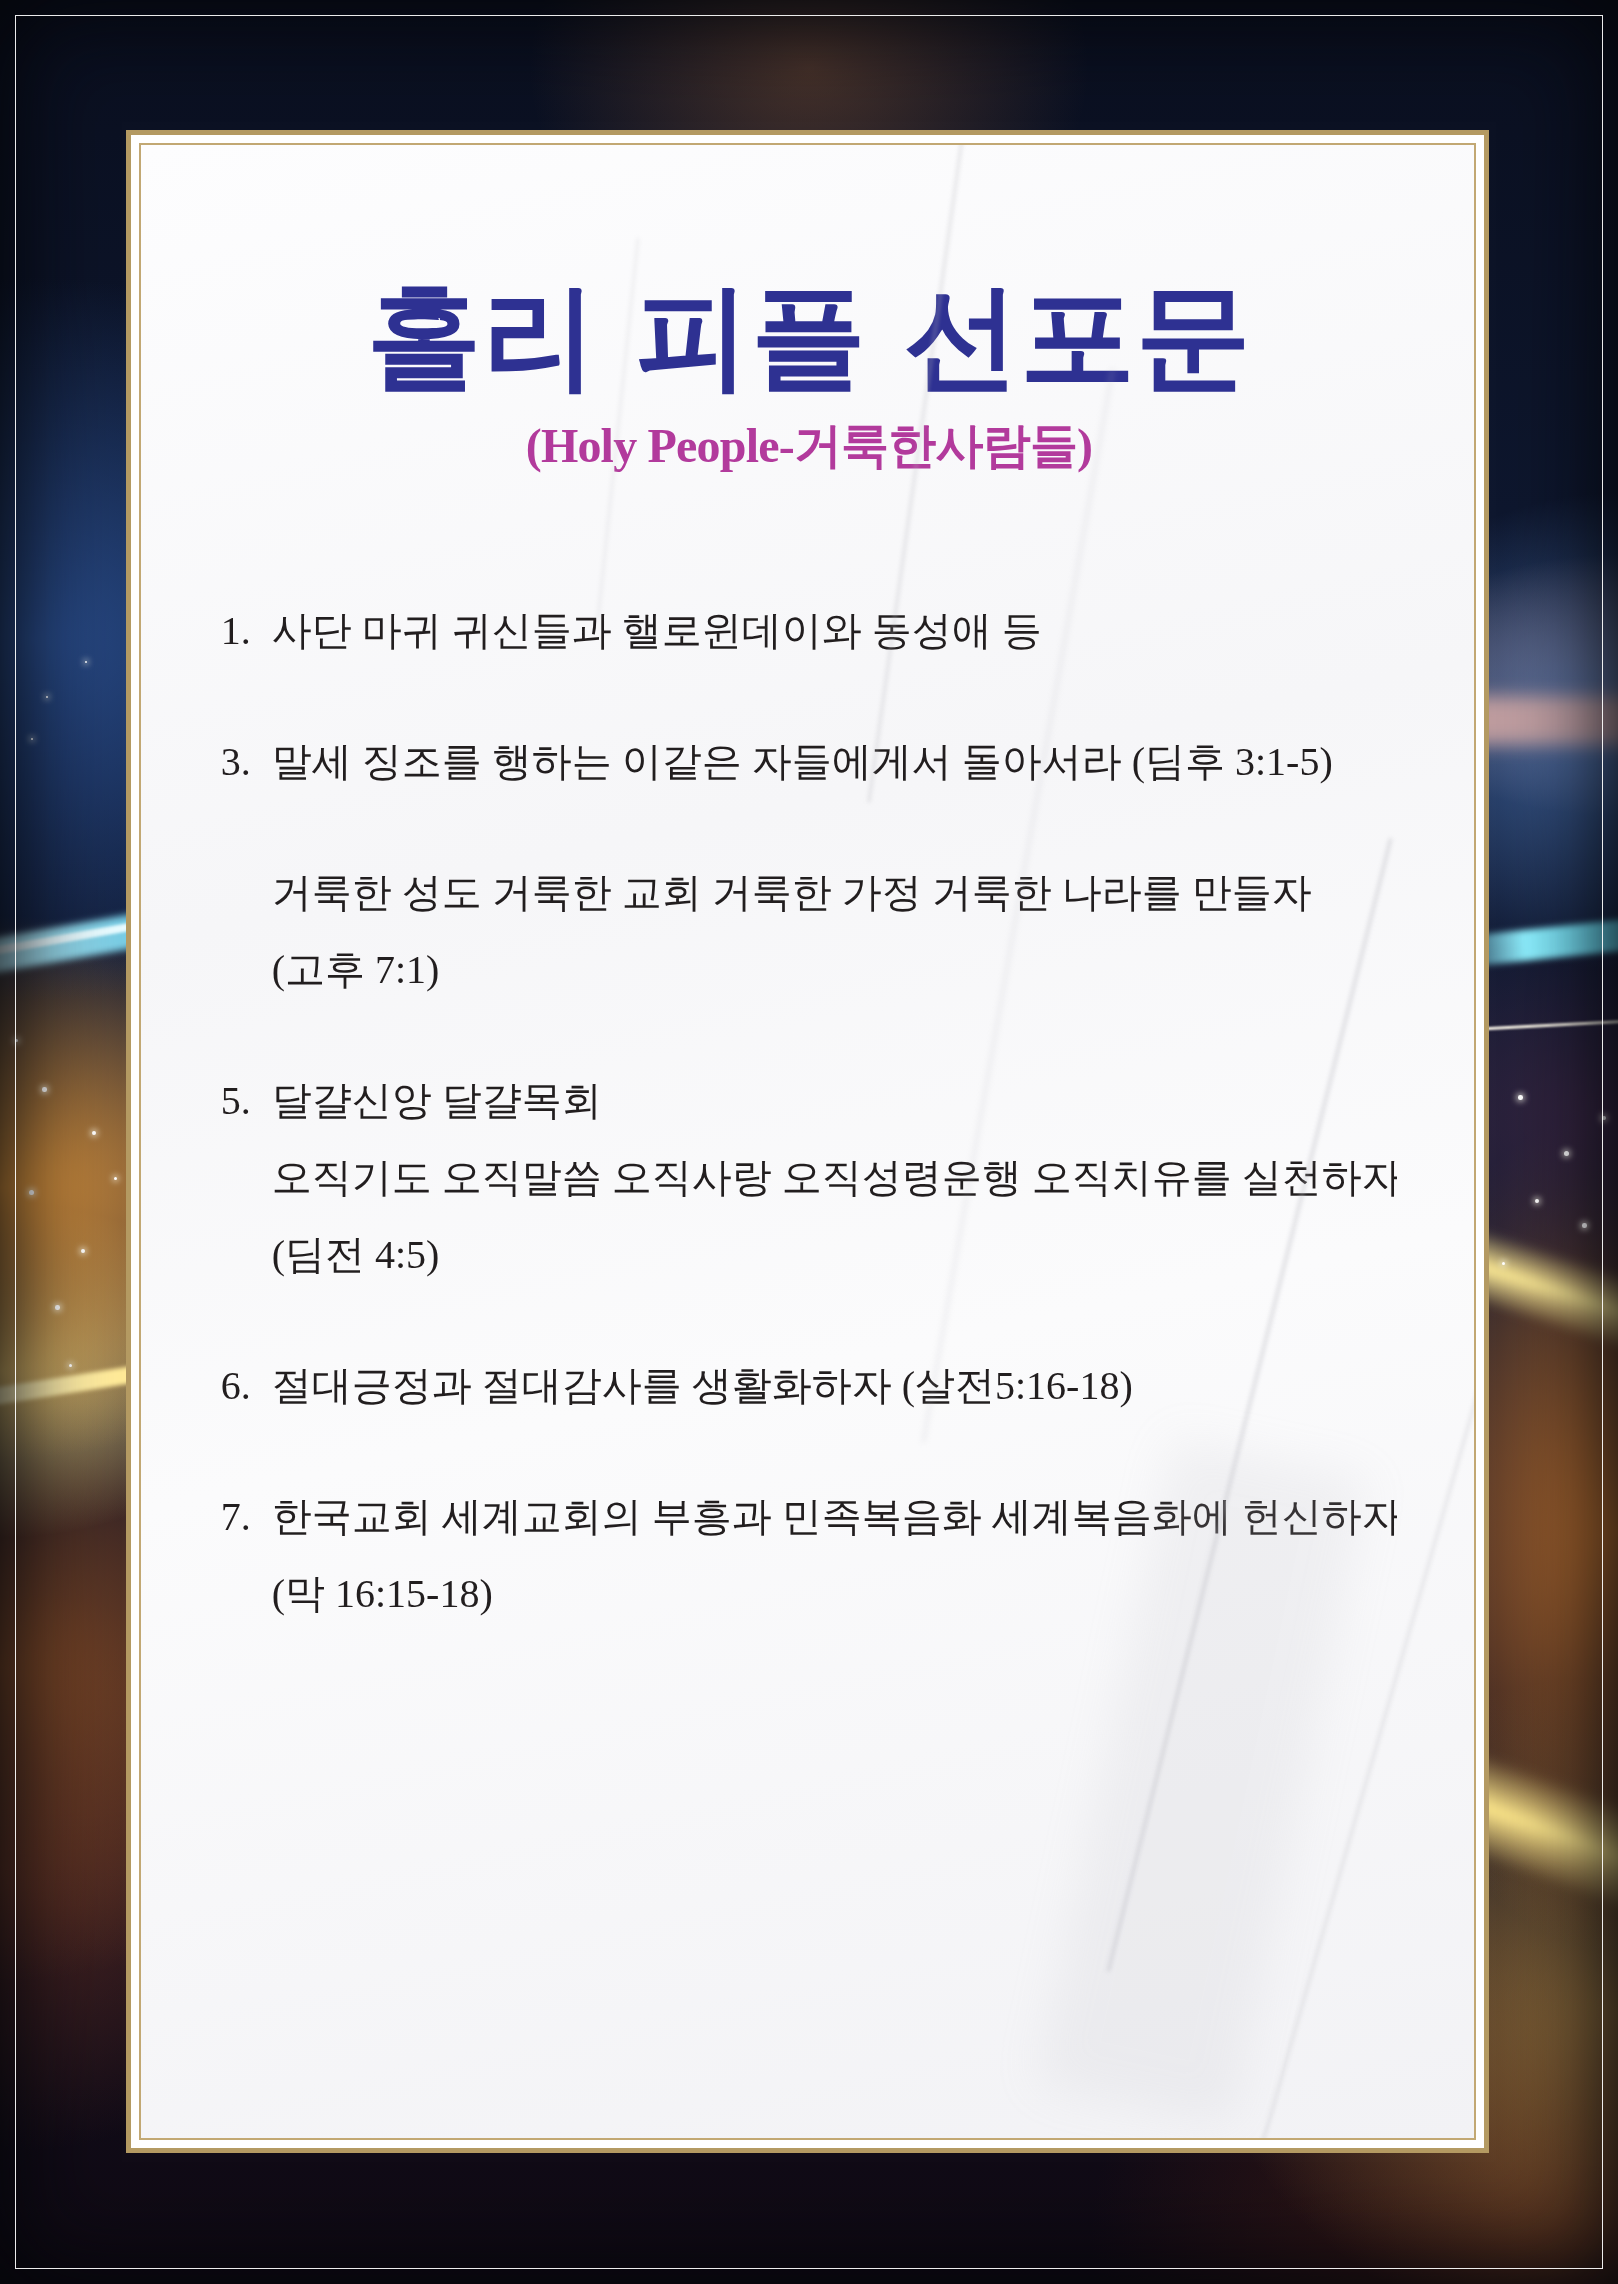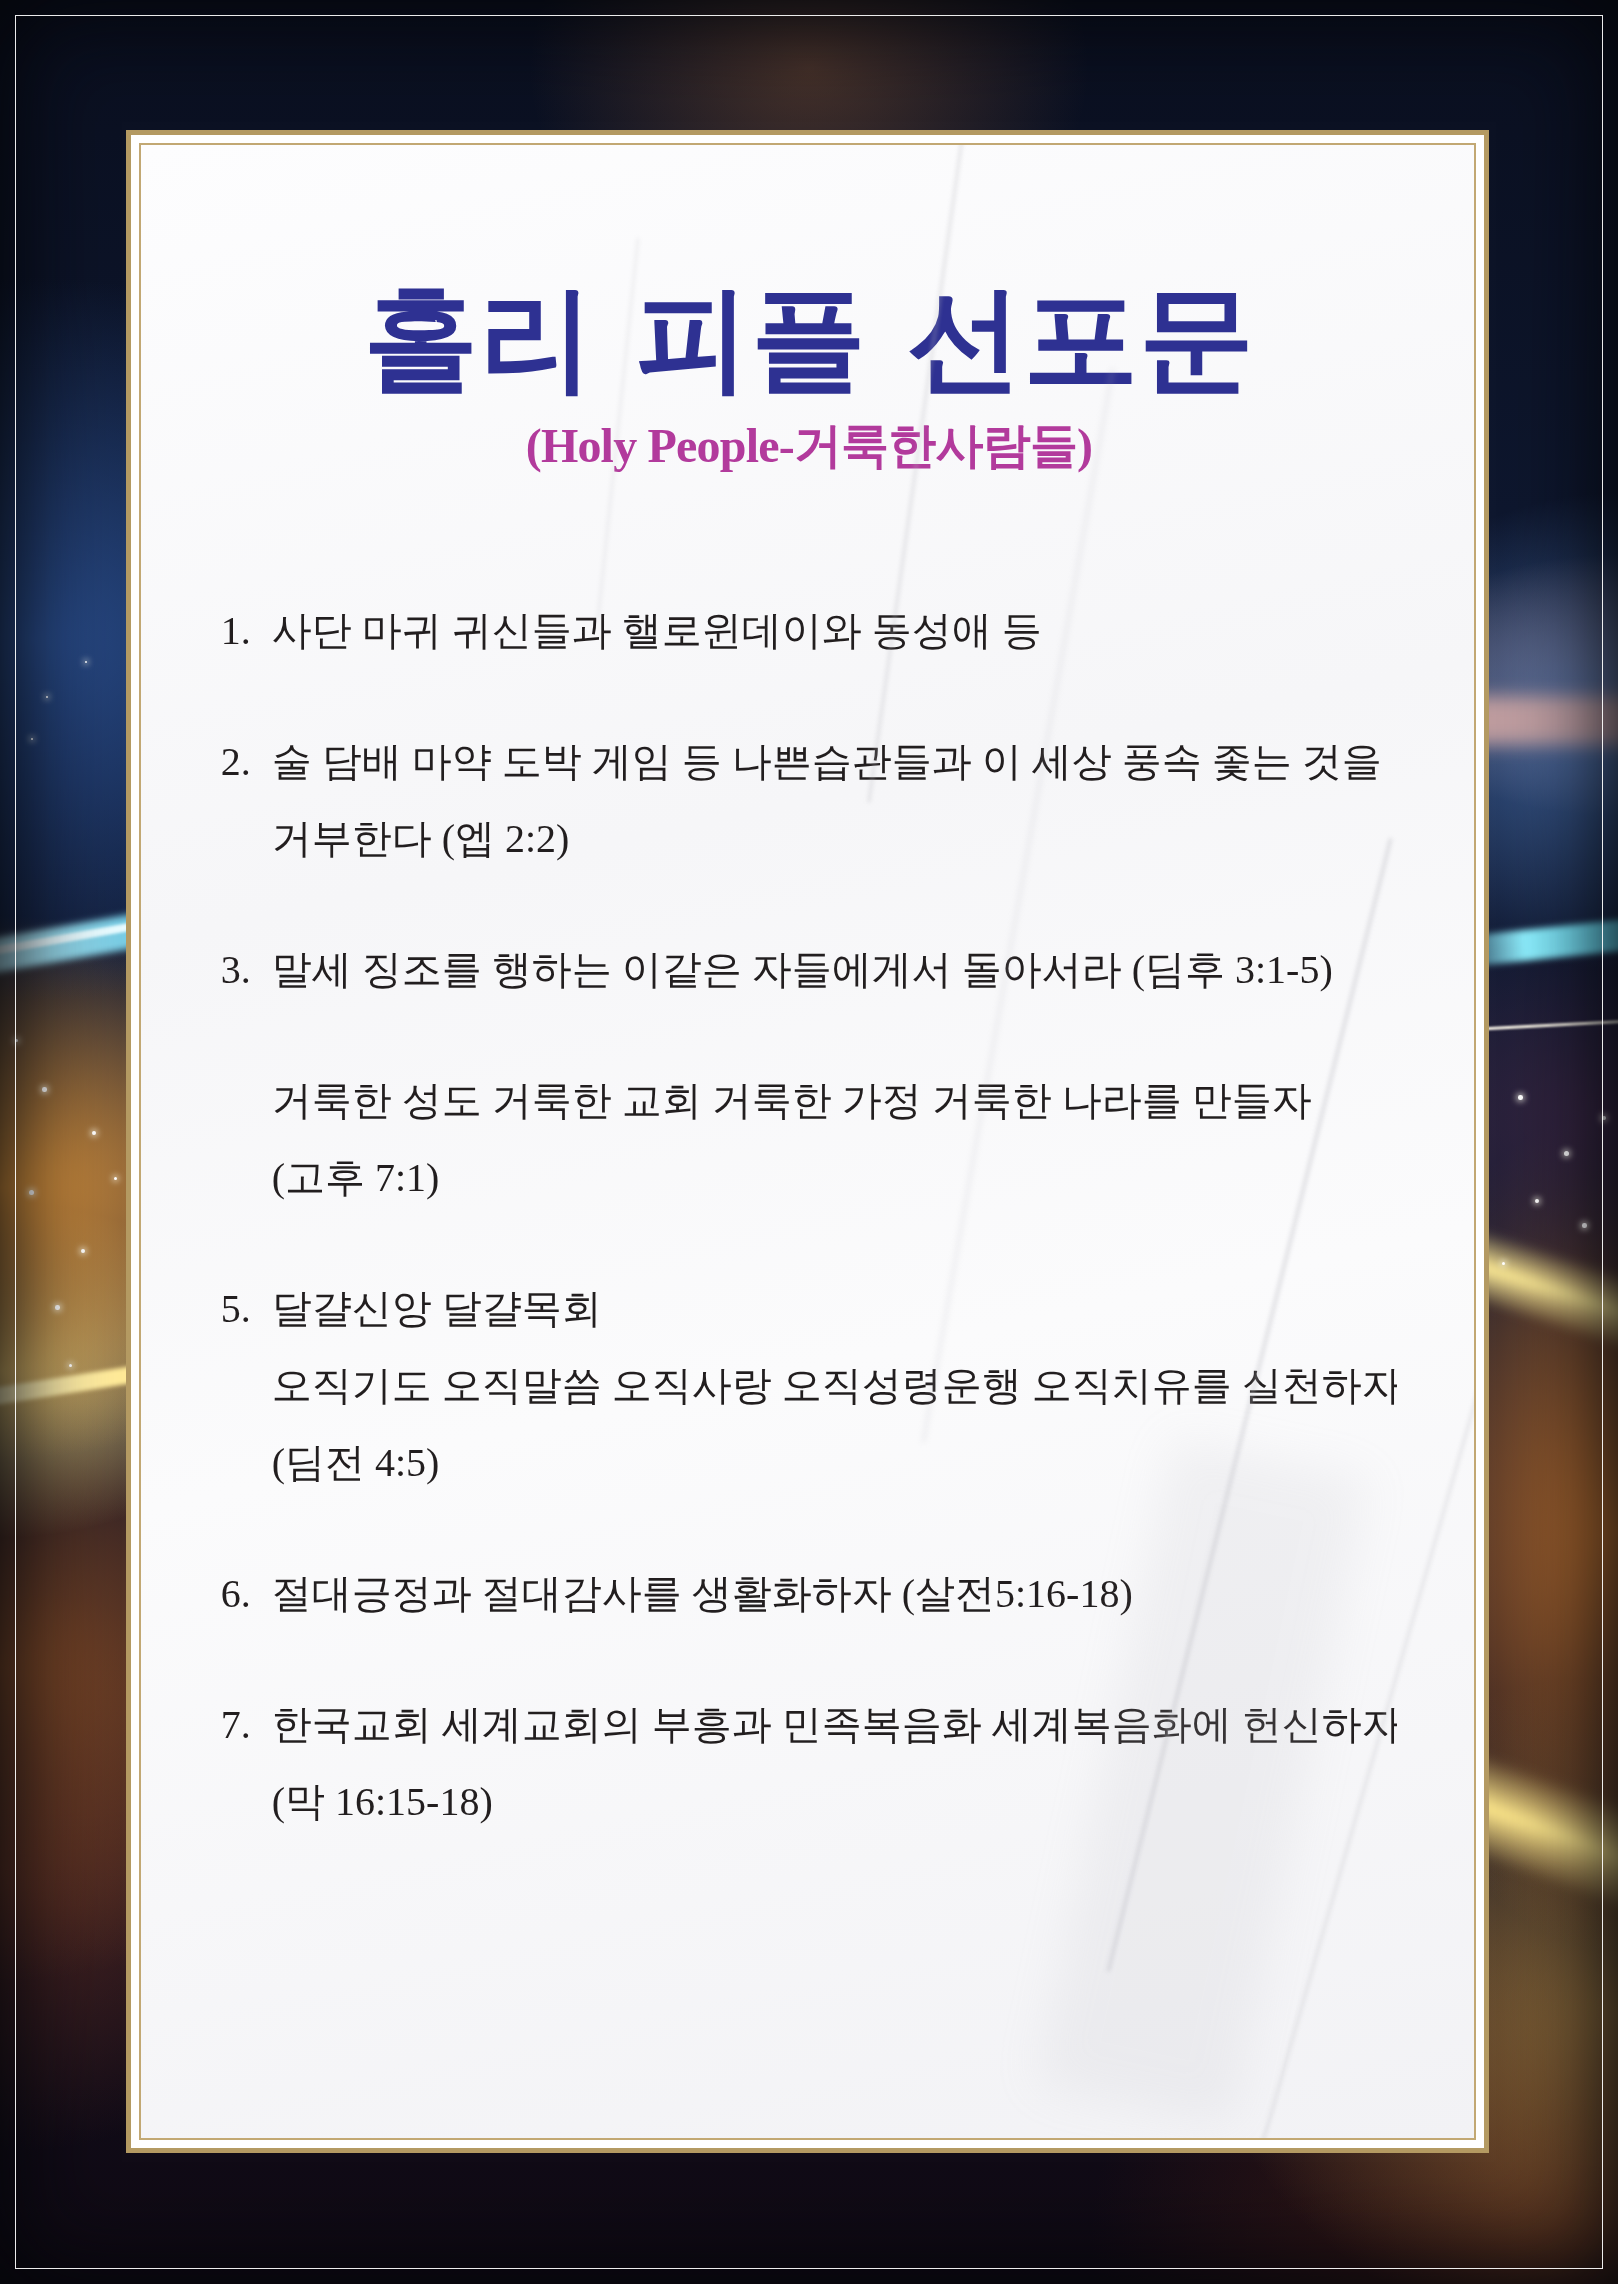--- a/index.html
+++ b/index.html
@@ -37,21 +37,21 @@
   }
   .marble{
     position:absolute;inset:0;overflow:hidden;
     background:linear-gradient(168deg,#fdfdfe 0%,#f6f6f8 35%,#fbfbfc 60%,#f2f2f5 100%);
     box-sizing:border-box;padding:124px 77px 0 80px;text-align:center;
   }
   .vein{position:absolute;pointer-events:none;background:#b7b7bf;}
   .title{
     margin:0;font-size:115px;line-height:1.2;font-weight:700;color:#2e3192;
     letter-spacing:0.8px;word-spacing:7.7px;
-    font-family:Liberation Sans, sans-serif;
+    font-family:Liberation Serif, serif;
   }
   .subtitle{
     margin:10px 0 0 0;font-size:48px;line-height:1.2;font-weight:700;color:#b23a9c;
     letter-spacing:-0.8px;font-family:Liberation Serif, serif;
   }
   .list{margin-top:118px;text-align:left;color:#221e1f;font-size:40px;font-weight:400;}
   .item{margin-bottom:54px;}
   .line{line-height:77px;white-space:nowrap;overflow:hidden;}
   .line.rest{padding-left:51px;}
   .num{display:inline-block;width:51px;}
@@ -110,24 +110,20 @@
         <div class="vein" style="left:476px;top:92px;width:1.5px;height:384px;transform:rotate(6deg);filter:blur(2.3px);opacity:.3;"></div>
 
         <h1 class="title">홀리 피플 선포문</h1>
         <h2 class="subtitle">(Holy People-거룩한사람들)</h2>
 
         <div class="list">
             <div class="item">
               <div class="line first"><span class="num">1.</span>사단 마귀 귀신들과 핼로윈데이와 동성애 등</div>
             </div>
             <div class="item">
-              <div class="line first"><span class="num">2.</span>술 담배 마약 도박 게임 등 나쁜습관들과 이 세상 풍속 좇는 것을</div>
-              <div class="line rest">거부한다 (엡 2:2)</div>
-            </div>
-            <div class="item">
               <div class="line first"><span class="num">3.</span>말세 징조를 행하는 이같은 자들에게서 돌아서라 (딤후 3:1-5)</div>
             </div>
             <div class="item">
               <div class="line rest">거룩한 성도 거룩한 교회 거룩한 가정 거룩한 나라를 만들자</div>
               <div class="line rest">(고후 7:1)</div>
             </div>
             <div class="item">
               <div class="line first"><span class="num">5.</span>달걀신앙 달걀목회</div>
               <div class="line rest">오직기도 오직말씀 오직사랑 오직성령운행 오직치유를 실천하자</div>
               <div class="line rest">(딤전 4:5)</div>

